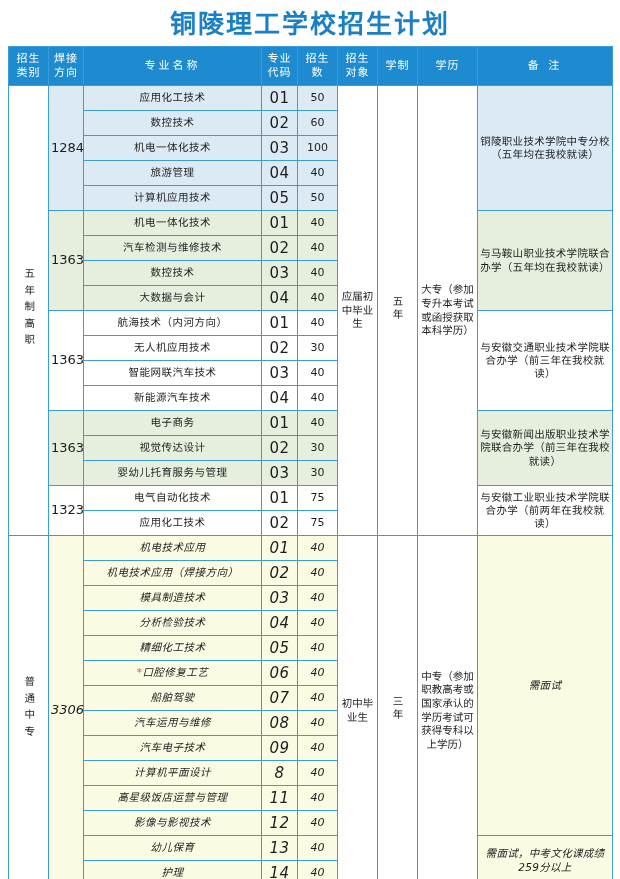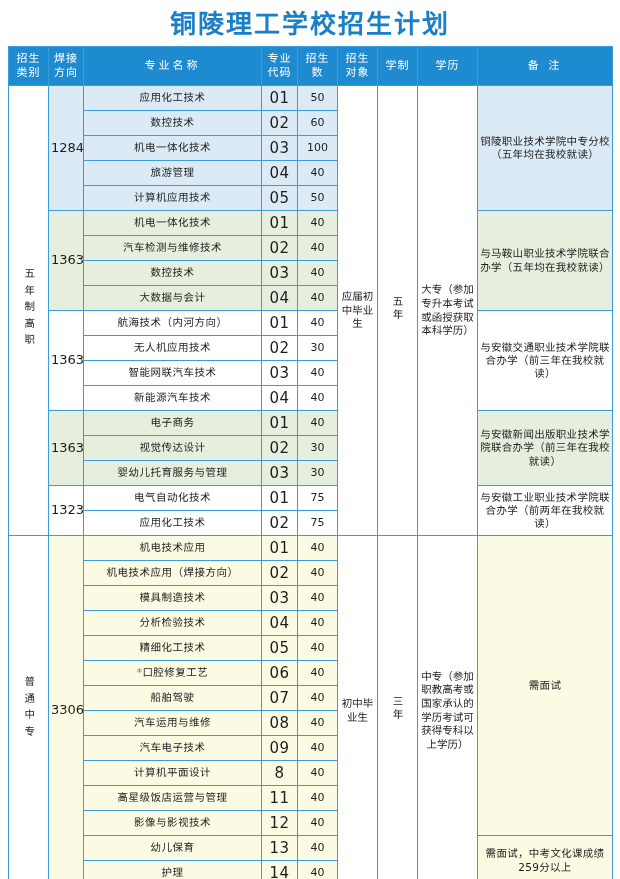--- a/index.html
+++ b/index.html
@@ -100,21 +100,21 @@
   }
   td.obj{padding:0 4px;margin-left:47px;}
   td.edu{padding:0 5px;}
   td.rem{padding:3px 6px;text-align:left;line-height:1.45;letter-spacing:.3px;}
   td.rem-c{text-align:center;}
 
   
   .bg-blue{background:#dceaf6;}
   .bg-green{background:#e6eedd;}
   .bg-white{background:#ffffff;}
-  .bg-yellow{background:#fbfbe4;}
+  .bg-yellow{background:#fbfbe4;font-style:italic;}
 
   .star{color:#e8463c;}
 </style>
 </head>
 <body>
 
 <div id="page">
 
   <div class="title">铜陵理工学校招生计划</div>
 

